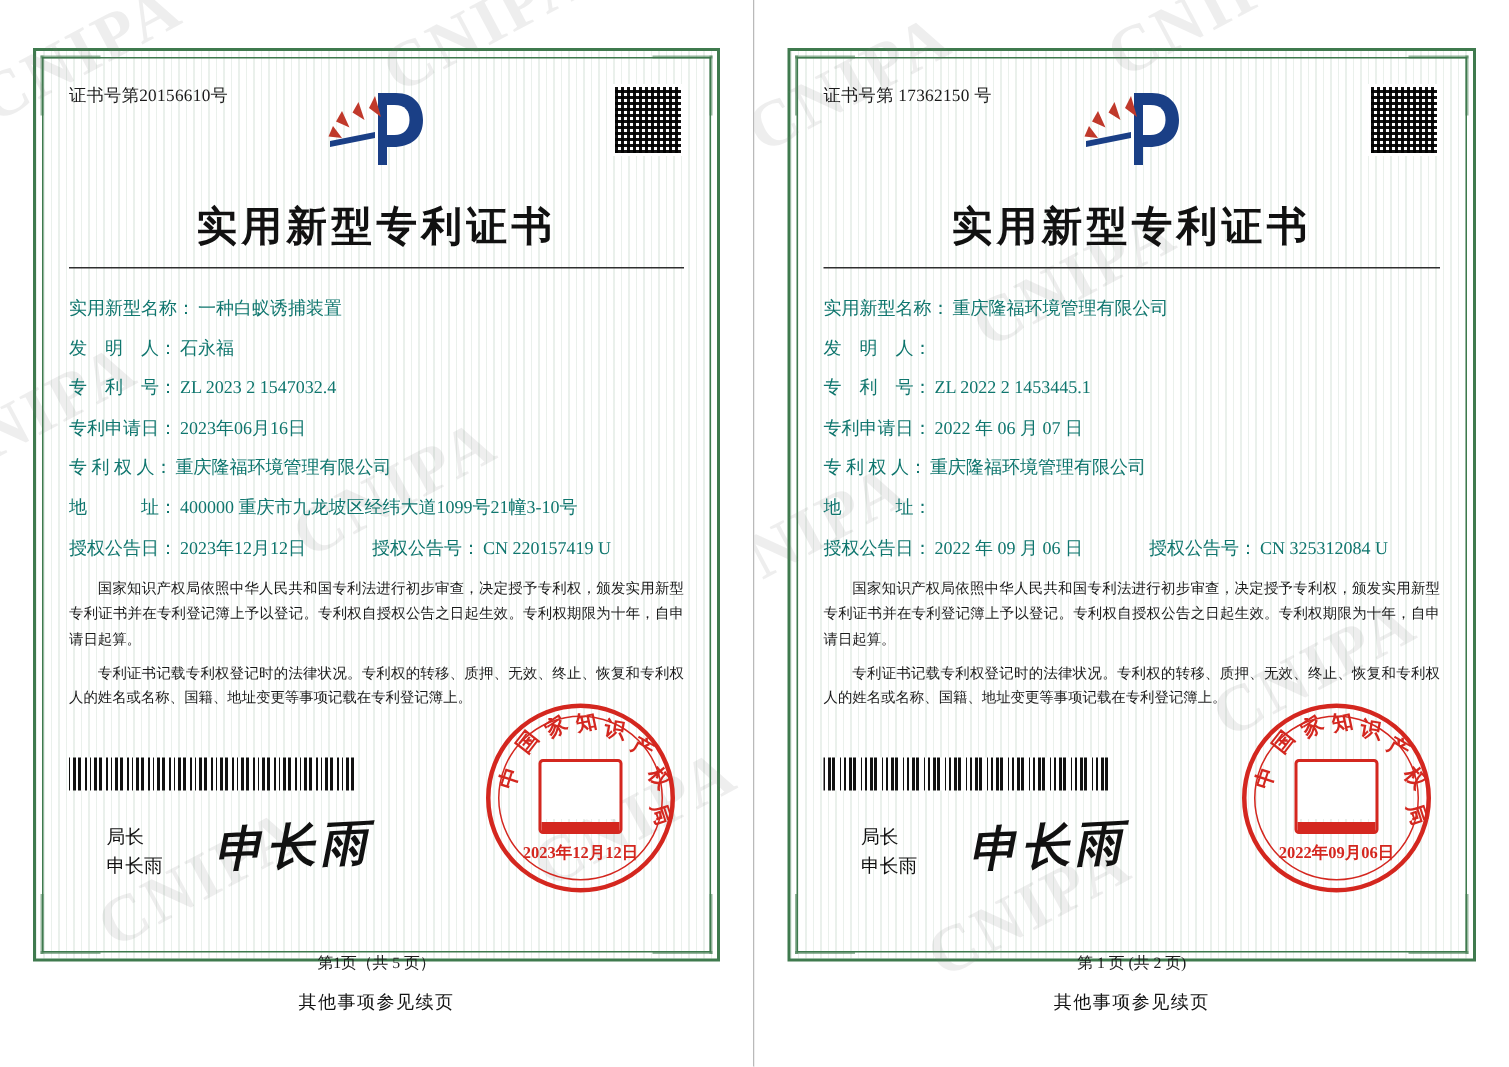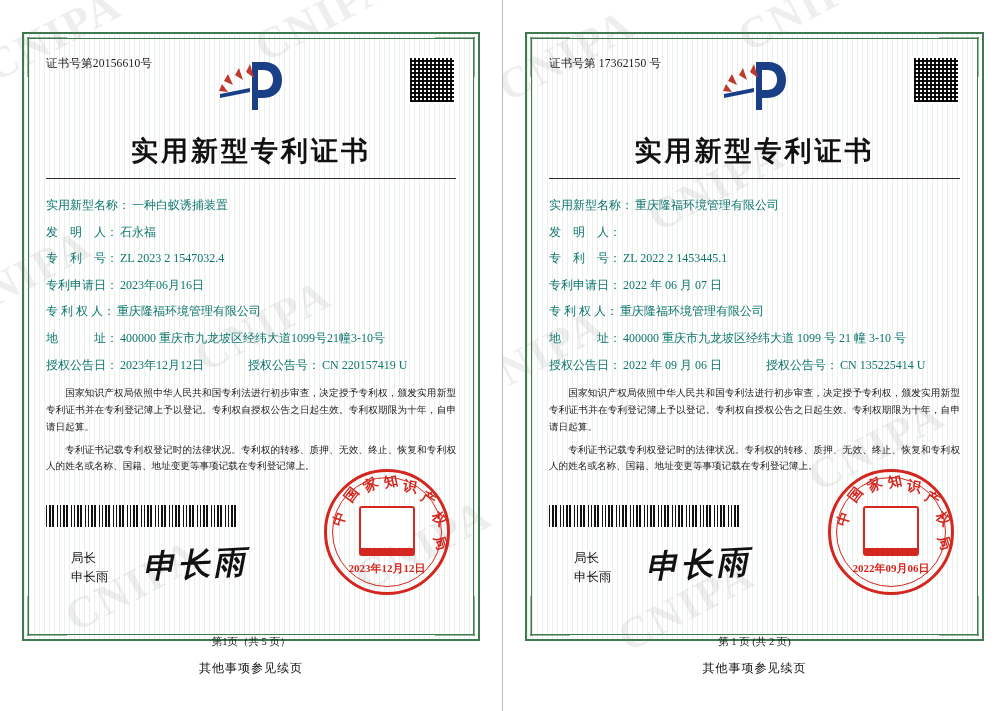--- a/index.html
+++ b/index.html
@@ -490,27 +490,26 @@
         <div class="frow">
             <div class="flabel">专利申请日：</div>
             <div class="fvalue">2022 年 06 月 07 日</div>
           </div>
         <div class="frow">
             <div class="flabel">专 利 权 人：</div>
             <div class="fvalue">重庆隆福环境管理有限公司</div>
           </div>
         <div class="frow">
             <div class="flabel">地　　　址：</div>
-            <div class="fvalue">400000  重庆市九龙坡区经纬大道 1099 号 21 幢 3-10 号</div>
           </div>
         <div class="frow two">
           <div class="flabel">授权公告日：</div>
           <div class="fvalue">2022 年 09 月 06 日</div>
           <div class="flabel2">授权公告号：</div>
-          <div class="fvalue">CN 135225414 U</div>
+          <div class="fvalue">CN 325312084 U</div>
         </div>
       </div>
 
       <div class="paras">
         <p>国家知识产权局依照中华人民共和国专利法进行初步审查，决定授予专利权，颁发实用新型专利证书并在专利登记簿上予以登记。专利权自授权公告之日起生效。专利权期限为十年，自申请日起算。</p>
         <p>专利证书记载专利权登记时的法律状况。专利权的转移、质押、无效、终止、恢复和专利权人的姓名或名称、国籍、地址变更等事项记载在专利登记簿上。</p>
       </div>
 
       <div class="barcode"></div>
 

